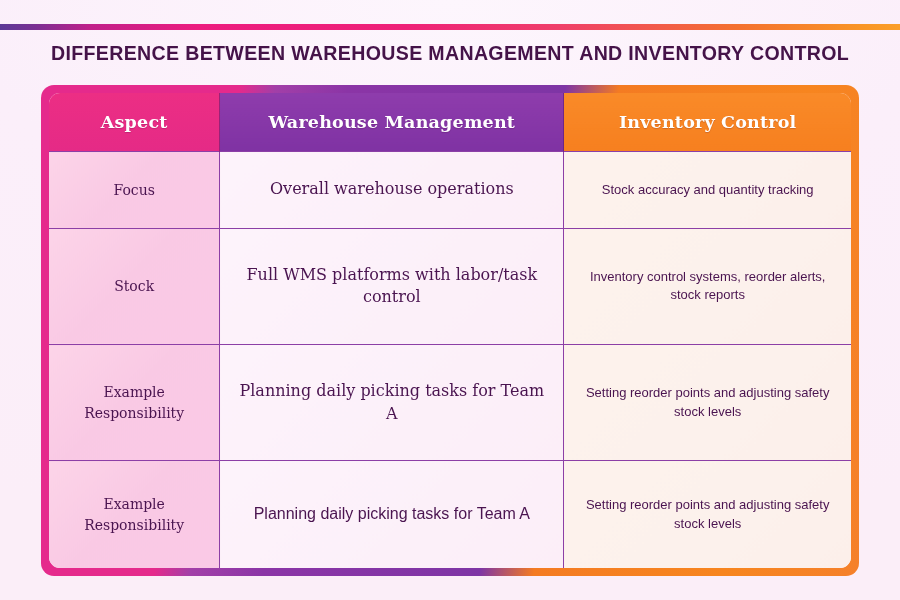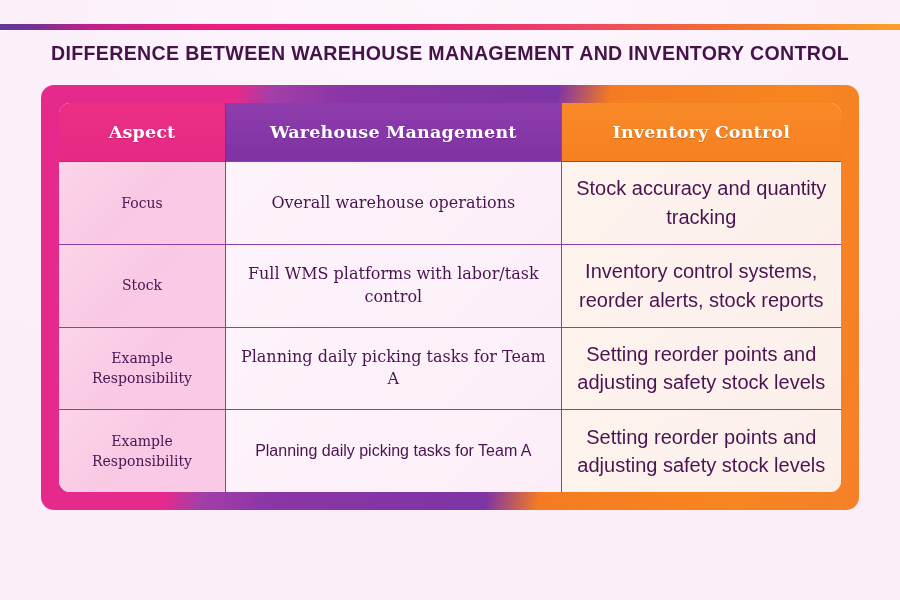--- a/index.html
+++ b/index.html
@@ -61,23 +61,23 @@
     transform: scaleX(0.955);
     transform-origin: center;
   }
 
   
   .table-wrap {
     position: absolute;
     left: 41px;
     top: 85px;
     width: 818px;
-    height: 425px;
+    height: 491px;
     border-radius: 13px;
-    padding: 18px;
+    padding: 8px;
     box-sizing: border-box;
     background: linear-gradient(100deg,
         #e52a8c 0%,
         #e52a8c 22%,
         #a23fa8 26%,
         #8b35a6 34%,
         #7e35a5 58%,
         #f47b22 64%,
         #f7851f 85%,
         #f5802a 100%);
@@ -137,21 +137,21 @@
     color: #4a1450;
   }
   td.col-wm {
     background: linear-gradient(135deg,#fdf3fb 0%, #fcf0f9 60%, #fceef8 100%);
     font-size: 16px;
     line-height: 1.42;
     border-right: 1.5px solid #8c3fa6;
   }
   td.col-ic {
     background: linear-gradient(135deg,#fdf2ec 0%, #fcf1ec 55%, #fcefea 100%);
-    font-size: 20px;
+    font-size: 13px;
     line-height: 1.42;
     font-family: "Liberation Sans", sans-serif;
   }
 
   
   .f-serif { font-family: "DejaVu Serif", "Liberation Serif", serif; }
   .f-sans  { font-family: "Liberation Sans", sans-serif; }
 
   .cell-text { display: block; }
 </style>

